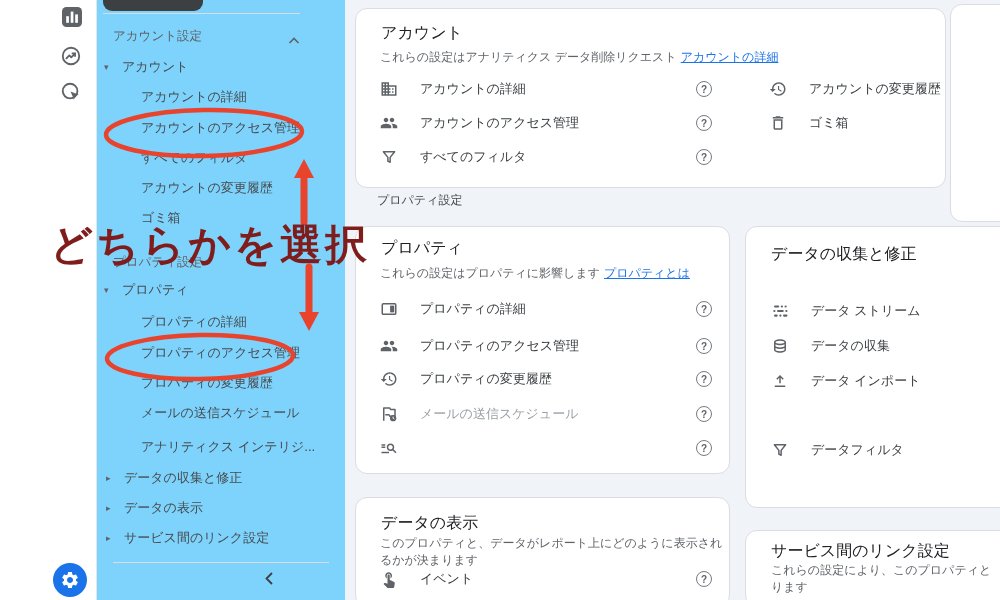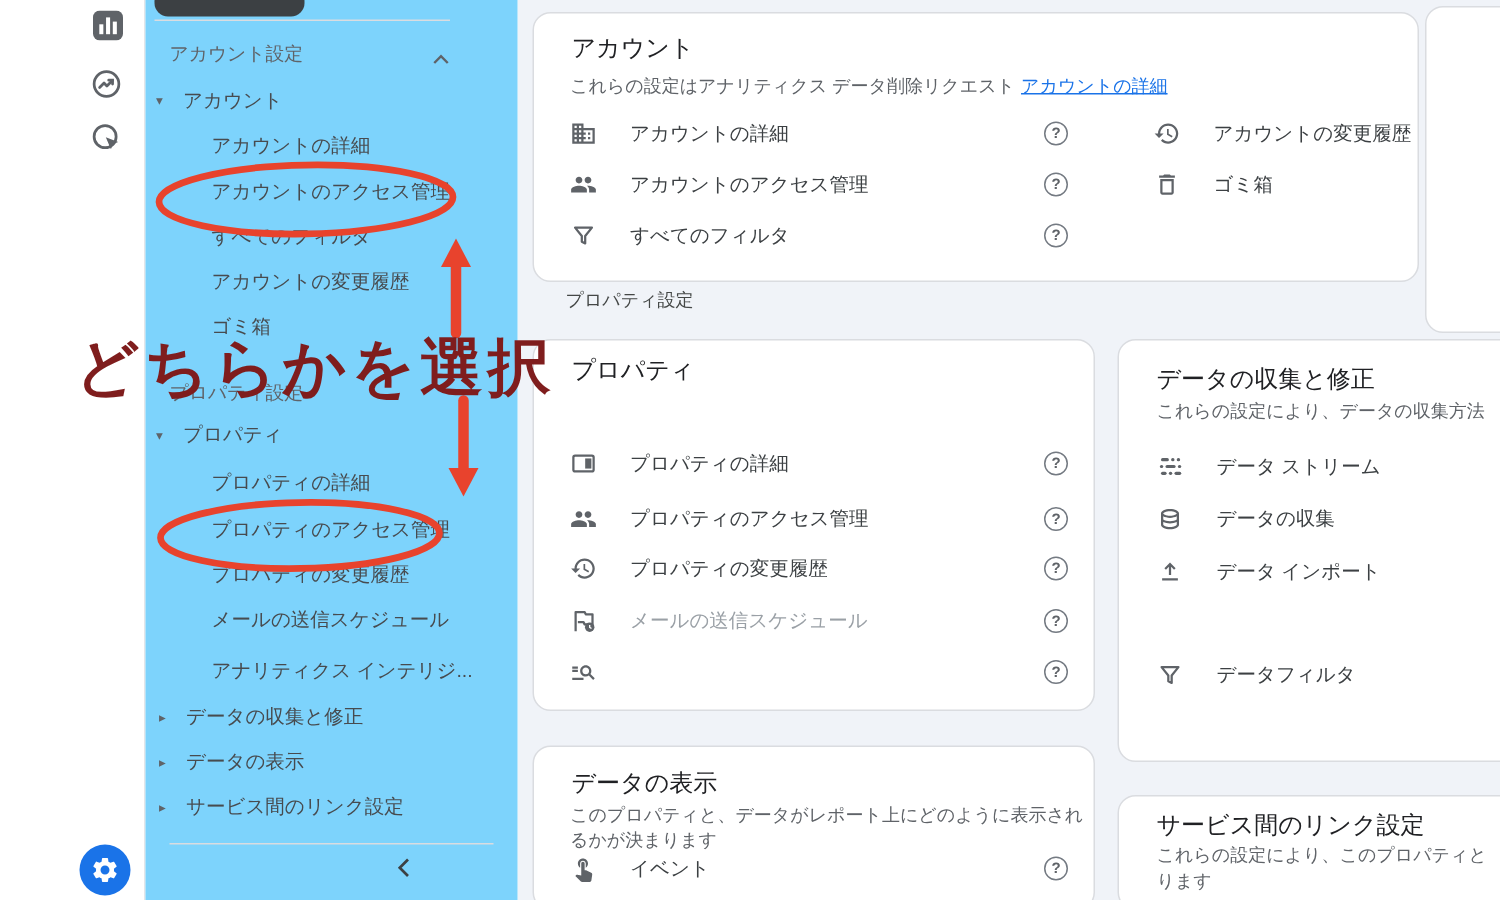--- a/index.html
+++ b/index.html
@@ -164,20 +164,23 @@
       <span class="rlabel">ゴミ箱</span>
     </div>
   </div>
 
   <div class="card" style="left:950px;top:4px;width:62px;height:218px"></div>
 
   <span class="band-label" style="left:377px;top:192px">プロパティ設定</span>
 
   <div class="card" style="left:355px;top:226px;width:375px;height:248px">
     <div class="card-title" style="left:25px;top:10px">プロパティ</div>
+    <div class="card-sub" style="left:24px;top:38px">
+      <span>これらの設定はプロパティに影響します</span><a class="sub-link">プロパティとは</a>
+    </div>
     <div class="row" style="left:24px;top:70px;width:332px">
       <span class="ric">
           <svg width="18" height="18" viewBox="0 0 24 24">
             <rect x="3" y="5" width="18" height="14" rx="1.5" fill="none" stroke="#5f6368" stroke-width="2"></rect>
             <rect x="13.5" y="7.5" width="5.5" height="9" fill="#5f6368"></rect>
           </svg>
         </span>
       <span class="rlabel">プロパティの詳細</span>
       <span class="help">?</span>
     </div>
@@ -215,21 +218,20 @@
           <svg width="18" height="18" viewBox="0 0 24 24" fill="#5f6368">
             <path d="M7 9H2V7h5v2zm0 3H2v-2h5v2zm13.59 7-3.83-3.83c-.8.52-1.74.83-2.76.83-2.76 0-5-2.24-5-5s2.24-5 5-5 5 2.24 5 5c0 1.02-.31 1.96-.83 2.75L22 17.59 20.59 19zM17 11c0-1.65-1.35-3-3-3s-3 1.35-3 3 1.35 3 3 3 3-1.35 3-3zM2 19v-2h10v2H2z"></path>
           </svg>
         </span>
       <span class="help">?</span>
     </div>
   </div>
 
   <div class="card" style="left:745px;top:226px;width:268px;height:282px">
     <div class="card-title" style="left:25px;top:16px">データの収集と修正</div>
-    <div class="card-sub" style="left:25px;top:39px">これらの設定により、データの収集方法</div>
     <div class="row" style="left:25px;top:107px;width:225px">
       <span class="ric">
           <svg width="18" height="18" viewBox="0 0 24 24" fill="#5f6368">
             <path d="M12 3C7.58 3 4 4.79 4 7v10c0 2.21 3.58 4 8 4s8-1.79 8-4V7c0-2.21-3.58-4-8-4zm6 14c0 .5-2.13 2-6 2s-6-1.5-6-2v-2.23c1.61.78 3.72 1.23 6 1.23s4.39-.45 6-1.23V17zm0-4.55c-1.3.95-3.58 1.55-6 1.55s-4.7-.6-6-1.55V9.64c1.47.83 3.61 1.36 6 1.36s4.53-.53 6-1.36v2.81zM12 9C8.13 9 6 7.5 6 7s2.13-2 6-2 6 1.5 6 2-2.13 2-6 2z"></path>
           </svg>
         </span>
       <span class="rlabel">データの収集</span>
     </div>
     <div class="row" style="left:25px;top:72px;width:225px">
       <span class="ric">

